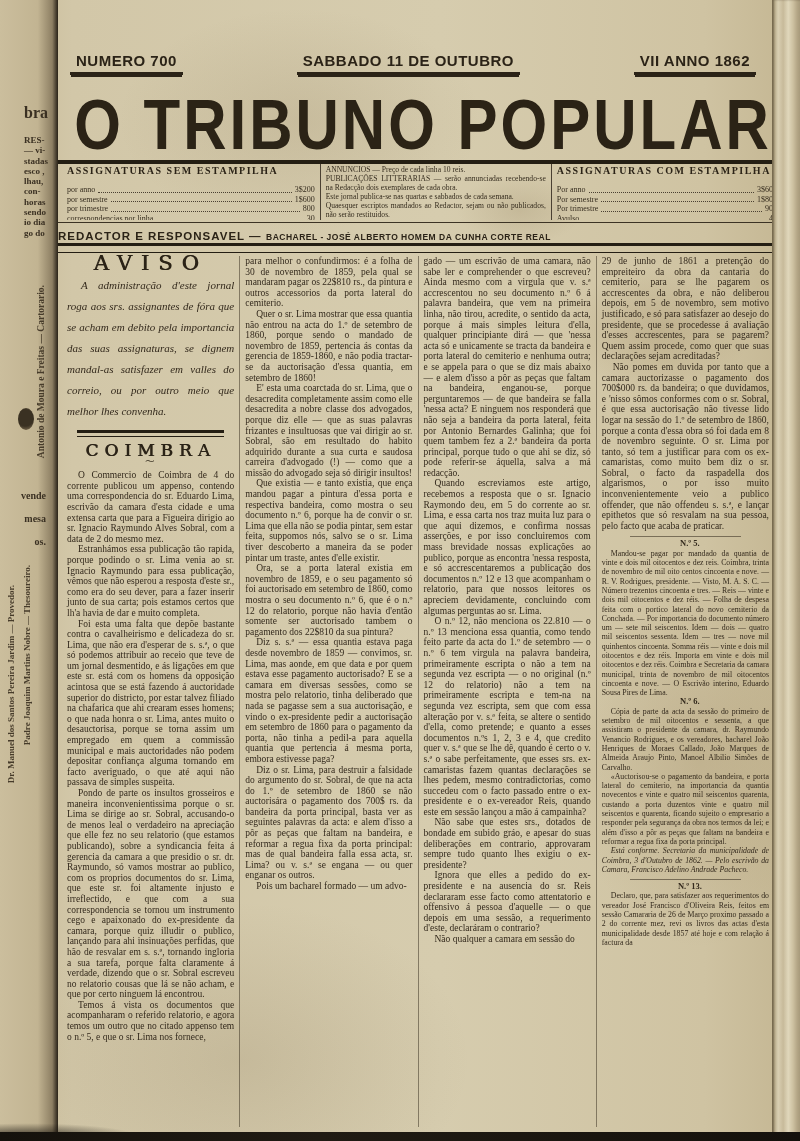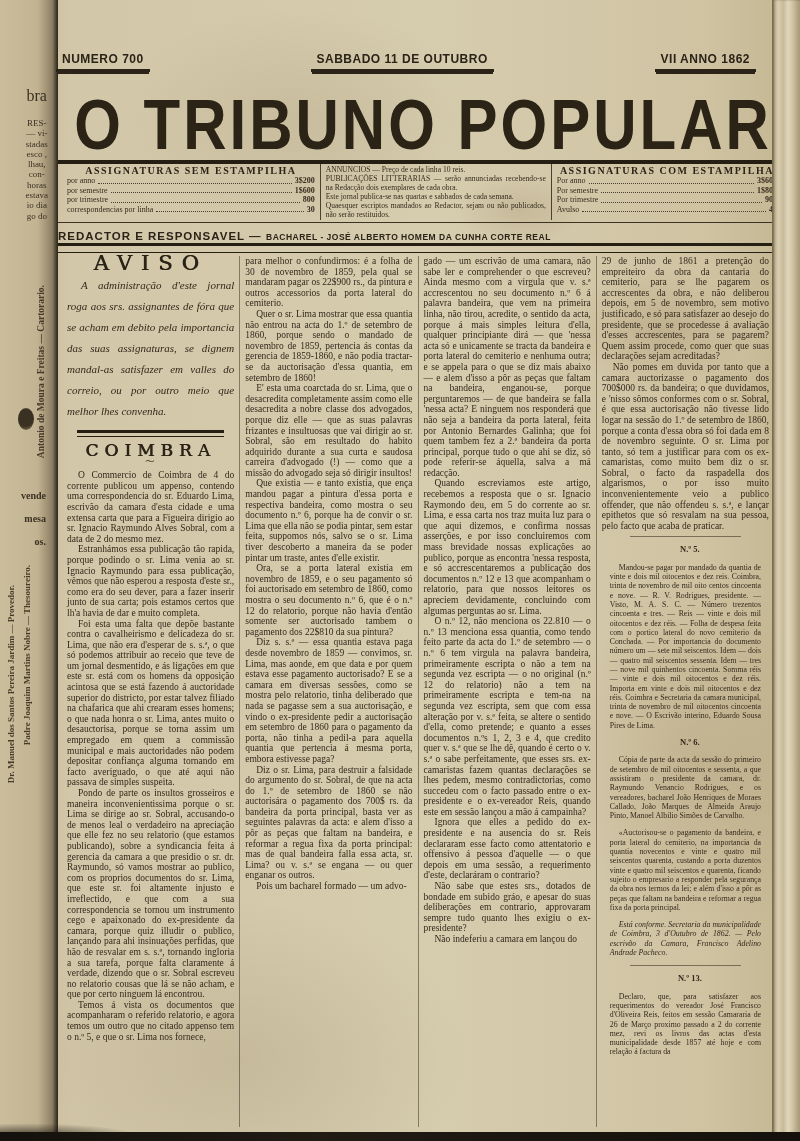--- a/index.html
+++ b/index.html
@@ -12,22 +12,22 @@
       radial-gradient(ellipse 260px 160px at 300px 120px, rgba(120,100,66,.14), transparent 70%),
       radial-gradient(ellipse 320px 220px at 240px 1060px, rgba(120,102,70,.16), transparent 72%),
       radial-gradient(ellipse 90px 50px at 520px 210px, rgba(130,110,74,.18), transparent 70%),
       linear-gradient(90deg,#c6b995 0,#d2c7a8 9%,#d6ccae 55%,#cfc3a2 88%,#c3b591 100%);
   }
   
   .left-strip{
     position:absolute; left:0; top:0; width:58px; height:1141px;
     background:linear-gradient(90deg,#cbbe9d 0,#c2b492 65%,#8d7f63 90%,#463d2e 97%,#2b2418 100%);
   }
-  .frag-stack{position:absolute; top:85px; right:10px; text-align:center;
-    font-family:"Liberation Serif",serif; font-weight:normal; font-size:9px; line-height:10.3px; color:#3a3022;}
+  .frag-stack{position:absolute; top:102px; right:10px; text-align:left;
+    font-family:"Liberation Serif",serif; font-weight:bold; font-size:9px; line-height:10.3px; color:#3a3022;}
   .frag-big{font-size:16px; line-height:22px;}
   .frag-gap{height:11px;}
   .margin-orn{position:absolute; left:18px; top:408px; width:16px; height:22px; border-radius:50%;
     background:radial-gradient(circle at 45% 45%, #3a3122 55%, #6b5d44 80%, transparent 100%);}
   .frag-stack2{position:absolute; top:440px; right:12px; text-align:right;
     font-weight:bold; font-size:10px; line-height:23px; color:#3a3022;margin-top:44px;}
   .rot{position:absolute; writing-mode:vertical-rl; transform:rotate(180deg);
     font-family:"Liberation Serif",serif; font-weight:bold; color:#463b2a; white-space:nowrap;}
   .rot1{left:36px; top:285px; font-size:9.5px;}
   .rot2{left:22px; top:565px; font-size:9px;}
@@ -36,43 +36,43 @@
   .right-edge{
     position:absolute; right:0; top:0; width:28px; height:1141px;
     background:linear-gradient(90deg,#a2946f 0,#d9cfb2 22%,#c7ba9a 40%,#e0d7bb 58%,#cdc1a1 75%,#b4a686 90%,#a79a7b 100%);
     box-shadow:inset 2px 0 2px rgba(60,48,30,.45);
   }
   .bottom-edge{position:absolute; left:0; bottom:0; width:800px; height:9px;
     background:linear-gradient(90deg,#14110c 0,#201b13 40%,#14110c 100%);}
   .bottom-smudge{position:absolute; left:0; bottom:4px; width:140px; height:14px;
     background:radial-gradient(ellipse at 20% 100%, rgba(20,16,10,.8), transparent 70%);}
   
-  .top-row{position:absolute; left:56px; right:44px; top:52px; display:flex;
+  .top-row{position:absolute; left:70px; right:44px; top:52px; display:flex;
     justify-content:space-between; align-items:flex-start;
-    font-family:"Liberation Sans",sans-serif; font-weight:bold; font-size:12px; color:#2b2317;}
+    font-family:"Liberation Sans",sans-serif; font-weight:bold; font-size:15px; color:#2b2317;}
   .top-label{padding:0 6px 3px 6px; border-bottom:3px solid #2b2317; box-shadow:0 3px 0 -1px #2b2317; letter-spacing:.5px;}
   
   .masthead{position:absolute; left:58px; right:12px; top:84px; text-align:center;
     font-family:"Liberation Sans",sans-serif; font-weight:bold; font-size:60px; letter-spacing:3px;
     color:#2b2316; transform:scaleY(1.18); transform-origin:top center; white-space:nowrap;}
   .rule-thick{position:absolute; left:58px; right:12px; height:4px; background:#241e13;}
   .r1{top:160px;}
   .rule-thin{position:absolute; left:58px; right:12px; height:1px; background:#3c3324;}
   .r2{top:222px;}
   .dbl{position:absolute; left:58px; right:12px; top:243px; height:6px;
     border-top:3px solid #241e13; border-bottom:1px solid #241e13;}
   
   .info-row{position:absolute; left:62px; right:18px; top:164px; height:56px; display:flex;}
   .info-sec{padding:1px 5px; overflow:hidden;}
   .info-sec + .info-sec{border-left:1px solid #4a4032;}
   .sec-a{width:36%;} .sec-b{width:32%;} .sec-c{width:32%;}
-  .info-title{font-weight:bold; font-size:10px; letter-spacing:1.5px; text-align:center; margin-bottom:0; color:#2b2317;}
+  .info-title{font-weight:bold; font-size:10px; letter-spacing:1.5px; margin-bottom:9px; color:#2b2317;}
   .rate-row{display:flex; align-items:flex-end; font-size:8px; line-height:9.5px; color:#352c1e;}
   .rate-dots{flex:1; border-bottom:1px dotted #4a4032; margin:0 3px 2px 3px; height:6px;}
-  .rate-val{font-weight:bold;text-align:center;}
+  .rate-val{font-weight:normal;text-align:center;}
   .ann{font-size:7.6px; line-height:9px; text-align:justify; color:#352c1e;}
   .ann div{margin:0;}
   
   .editor{position:absolute; left:58px; right:12px; top:226px; white-space:nowrap;
     font-family:"Liberation Sans",sans-serif; font-weight:bold; color:#2b2317;}
   .editor .main{font-size:11.5px; letter-spacing:1px;}
   .editor .name{font-size:8.5px; letter-spacing:.5px;}
   
   .body-cols{position:absolute; left:62px; right:26px; top:256px; bottom:14px; display:flex;}
   .col{width:25%; padding:0 5px; text-align:justify; font-size:9.5px; line-height:10.6px; color:#33291c;}
@@ -81,40 +81,40 @@
   .ornate{font-family:"DejaVu Serif",serif; font-weight:normal; text-align:center; text-indent:0;
     color:#2b2317; text-shadow:.7px 0 0 #2b2317;}
   .ornate-lg{font-size:21px; letter-spacing:9px; margin:2px 0 6px 0;}
   .ornate-md{font-size:17px; letter-spacing:6px; margin:8px 0 2px 0;}
   .aviso-text{font-style:italic; font-size:11px; line-height:21px; text-indent:14px; margin:2px 0 8px 0;}
   .sec-divider{border-top:3px solid #241e13; border-bottom:1px solid #241e13; height:3px; margin:4px 10px;}
   .sub-orn{text-align:center; font-size:10px; line-height:8px; letter-spacing:2px; color:#2b2317; margin-bottom:5px;}
   .doc{font-size:7.8px; line-height:9.3px;}
   .doc-head{text-align:center; font-weight:bold; font-size:8.5px; margin:4px 0 1px 0; text-indent:0;}
   .doc-rule{border-top:1px solid rgba(64,54,38,.6); margin:5px 28px 2px 28px;}
-  .doc p{margin:8px; text-indent:9px;}
+  .doc p{margin:0; text-indent:9px;}
   .italic-name{font-style:italic;}
 </style>
 </head>
 <body>
 
 <div class="page">
 
   <div class="left-strip">
     <div class="frag-stack">
       <div class="frag-big">bra</div>
       <div class="frag-gap"></div>
       <div>RES-</div>
       <div>— vi-</div>
       <div>stadas</div>
       <div>esco ,</div>
       <div>lhau,</div>
       <div>con-</div>
       <div>horas</div>
-      <div>estava</div>
+      <div>sendo</div>
       <div>io dia</div>
       <div>go do</div>
     </div>
     <div class="margin-orn"></div>
     <div class="frag-stack2">
       <div>vende</div>
       <div>mesa</div>
       <div>os.</div>
     </div>
   </div>
@@ -202,37 +202,37 @@
       <div class="ornate ornate-md">COIMBRA</div>
       <div class="sub-orn">⁓</div>
       <p class="bp">O Commercio de Coimbra de 4 do corrente publicou um appenso, contendo uma correspondencia do sr. Eduardo Lima, escrivão da camara d'esta cidade e uma extensa carta que para a Figueira dirigio ao sr. Ignacio Raymundo Alves Sobral, com a data de 2 do mesmo mez.</p>
       <p class="bp">Estranhámos essa publicação tão rapida, porque podindo o sr. Lima venia ao sr. Ignacio Raymundo para essa publicação, vêmos que não esperou a resposta d'este sr., como era do seu dever, para a fazer inserir junto de sua carta; pois estamos certos que lh'a havia de dar e muito completa.</p>
       <p class="bp">Foi esta uma falta que depõe bastante contra o cavalheirismo e delicadeza do sr. Lima, que não era d'esperar de s. s.ª, o que só podemos attribuir ao receio que teve de um jornal desmentido, e ás ligações em que este sr. está com os homens da opposição acintosa que se está fazendo á auctoridade superior do districto, por estar talvez filiado na chafarica que ahi crearam esses homens; o que nada honra o sr. Lima, antes muito o desauctorisa, porque se torna assim um empregado em quem a commissão municipal e mais auctoridades não podem depositar confiança alguma tornando em facto averiguado, o que até aqui não passava de simples suspeita.</p>
       <p class="bp">Pondo de parte os insultos grosseiros e maneira inconvenientissima porque o sr. Lima se dirige ao sr. Sobral, accusando-o de menos leal o verdadeiro na apreciação que elle fez no seu relatorio (que estamos publicando), sobre a syndicancia feita á gerencia da camara a que presidio o sr. dr. Raymundo, só vamos mostrar ao publico, com os proprios documentos do sr. Lima, que este sr. foi altamente injusto e irreflectido, e que com a sua correspondencia se tornou um instrumento cego e apaixonado do ex-presidente da camara, porque quiz illudir o publico, lançando para ahi insinuações perfidas, que hão de resvalar em s. s.ª, tornando ingloria a sua tarefa, porque falta claramente á verdade, dizendo que o sr. Sobral escreveu no relatorio cousas que lá se não acham, e que por certo ninguem lá encontrou.</p>
       <p class="bp">Temos á vista os documentos que acompanharam o referido relatorio, e agora temos um outro que no citado appenso tem o n.º 5, e que o sr. Lima nos fornece,</p>
     </div>
 
     <div class="col">
-      <p class="bp" style="text-indent:0">para melhor o confundirmos: é a folha de 30 de novembro de 1859, pela qual se mandaram pagar os 22$900 rs., da pintura e outros accessorios da porta lateral do cemiterio.</p>
+      <p class="bp" style="text-indent:0">para melhor o confundirmos: é a folha de 30 de novembro de 1859, pela qual se mandaram pagar os 22$810 rs., da pintura e outros accessorios da porta lateral do cemiterio.</p>
       <p class="bp">Quer o sr. Lima mostrar que essa quantia não entrou na acta do 1.º de setembro de 1860, porque sendo o mandado de novembro de 1859, pertencia ás contas da gerencia de 1859-1860, e não podia tractar-se da auctorisação d'essa quantia, em setembro de 1860!</p>
       <p class="bp">E' esta uma coarctada do sr. Lima, que o desacredita completamente assim como elle desacredita a nobre classe dos advogados, porque diz elle — que as suas palavras frizantes e insultuosas que vai dirigir ao sr. Sobral, são em resultado do habito adquirido durante a sua curta e saudosa carreira d'advogado (!) — como que a missão do advogado seja só dirigir insultos!</p>
       <p class="bp">Que existia — e tanto existia, que ença mandou pagar a pintura d'essa porta e respectiva bandeira, como mostra o seu documento n.º 6, porque ha de convir o sr. Lima que ella não se podia pintar, sem estar feita, suppomos nós, salvo se o sr. Lima tiver descoberto a maneira da se poder pintar um traste, antes d'elle existir.</p>
       <p class="bp">Ora, se a porta lateral existia em novembro de 1859, e o seu pagamento só foi auctorisado em setembro de 1860, como mostra o seu documento n.º 6, que é o n.º 12 do relatorio, porque não havia d'então somente ser auctorisado tambem o pagamento dos 22$810 da sua pintura?</p>
       <p class="bp">Diz s. s.ª — essa quantia estava paga desde novembro de 1859 — convimos, sr. Lima, mas aonde, em que data e por quem estava esse pagamento auctorisado? E se a camara em diversas sessões, como se mostra pelo relatorio, tinha deliberado que nada se pagasse sem a sua auctorisação, e vindo o ex-presidente pedir a auctorisação em setembro de 1860 para o pagamento da porta, não tinha a pedil-a para aquella quantia que pertencia á mesma porta, embora estivesse paga?</p>
       <p class="bp">Diz o sr. Lima, para destruir a falsidade do argumento do sr. Sobral, de que na acta do 1.º de setembro de 1860 se não auctorisára o pagamento dos 700$ rs. da bandeira da porta principal, basta ver as seguintes palavras da acta: e alem d'isso a pôr as peças que faltam na bandeira, e reformar a regua fixa da porta principal: mas de qual bandeira falla essa acta, sr. Lima? ou v. s.ª se engana — ou quer enganar os outros.</p>
       <p class="bp">Pois um bacharel formado — um advo-</p>
     </div>
 
     <div class="col">
       <p class="bp" style="text-indent:0">gado — um escrivão de uma camara, não sabe ler e comprehender o que escreveu? Ainda mesmo com a virgula que v. s.ª accrescentou no seu documento n.º 6 á palavra bandeira, que vem na primeira linha, não tirou, acredite, o sentido da acta, porque á mais simples leitura d'ella, qualquer principiante dirá — que 'nessa acta só e unicamente se tracta da bandeira e porta lateral do cemiterio e nenhuma outra; e se appela para o que se diz mais abaixo — e alem d'isso a pôr as peças que faltam na bandeira, enganou-se, porque perguntaremos — de que bandeira se falla 'nessa acta? E ninguem nos responderá que não seja a bandeira da porta lateral, feita por Antonio Bernardes Galinha; que foi quem tambem fez a 2.ª bandeira da porta principal, porque tudo o que ahi se diz, só pode referir-se áquella, salva a má redacção.</p>
       <p class="bp">Quando escreviamos este artigo, recebemos a resposta que o sr. Ignacio Raymondo deu, em 5 do corrente ao sr. Lima, e essa carta nos traz muita luz para o que aqui dizemos, e confirma nossas asserções, e por isso concluiremos com mass brevidade nossas explicações ao publico, porque as encontra 'nessa resposta, e só accrescentaremos a publicação dos documentos n.º 12 e 13 que acompanham o relatorio, para que nossos leitores os apreciem devidamente, concluindo com algumas perguntas ao sr. Lima.</p>
       <p class="bp">O n.º 12, não menciona os 22.810 — o n.º 13 menciona essa quantia, como tendo feito parte da acta do 1.º de setembro — o n.º 6 tem virgula na palavra bandeira, primeiramente escripta o não a tem na segunda vez escripta — o no original (n.º 12 do relatorio) não a tem na primeiramente escripta e tem-na na segunda vez escripta, sem que com essa alteração por v. s.ª feita, se altere o sentido d'ella, como pretende; e quanto a esses documentos n.ºs 1, 2, 3 e 4, que credito quer v. s.ª que se lhe dê, quando é certo o v. s.ª o sabe perfeitamente, que esses srs. ex-camaristas fazem quantas declarações se lhes pedem, mesmo contradictorias, como succedeu com o facto passado entre o ex-presidente e o ex-vereador Reis, quando este em sessão lançou a mão á campainha?</p>
+      <p class="bp">Não sabe que estes srs., dotados de bondade em subido gráo, e apesar do suas deliberações em contrario, approvaram sempre tudo quanto lhes exigiu o ex-presidente?</p>
       <p class="bp">Ignora que elles a pedido do ex-presidente e na ausencia do sr. Reis declararam esse facto como attentatorio e offensivo á pessoa d'aquelle — o que depois em uma sessão, a requerimento d'este, declaráram o contrario?</p>
-      <p class="bp">Não sabe que estes srs., dotados de bondade em subido gráo, e apesar do suas deliberações em contrario, approvaram sempre tudo quanto lhes exigiu o ex-presidente?</p>
-      <p class="bp">Não indeferiu a camara em lançou do</p>
+      <p class="bp">Não qualquer a camara em sessão do</p>
     </div>
 
     <div class="col">
       <p class="bp" style="text-indent:0">29 de junho de 1861 a pretenção do empreiteiro da obra da cantaria do cemiterio, para se lhe pagarem os accrescentes da obra, e não deliberou depois, em 5 de novembro, sem motivo justificado, e só para satisfazer ao desejo do presidente, que se procedesse á avaliação d'esses accrescentes, para se pagarem? Quem assim procede, como quer que suas declarações sejam acreditadas?</p>
       <p class="bp">Não pomes em duvida por tanto que a camara auctorizasse o pagamento dos 700$000 rs. da bandeira; o que duvidamos, e 'nisso sômos conformes com o sr. Sobral, é que essa auctorisação não tivesse lido logar na sessão do 1.º de setembro de 1860, porque a conta d'essa obra só foi dada em 8 de novembro seguinte. O sr. Lima por tanto, só tem a justificar para com os ex-camaristas, como muito bem diz o sr. Sobral, o facto da raspadella dos algarismos, o por isso muito inconvenientemente veio a publico offender, que não offendeu s. s.ª, e lançar epithetos que só resvalam na sua pessoa, pelo facto que acaba de praticar.</p>
 
       <div class="doc">
         <div class="doc-rule"></div>
         <p class="doc-head">N.º 5.</p>
         <p>Mandou-se pagar por mandado da quantia de vinte e dois mil oitocentos e dez reis. Coimbra, trinta de novembro de mil oito centos cincoenta e nove. — R. V. Rodrigues, presidente. — Visto, M. A. S. C. — Número trezentos cincoenta e tres. — Reis — vinte e dois mil oitocentos e dez réis. — Folha de despesa feita com o portico lateral do novo cemiterio da Conchada. — Por importancia do documento número um — sete mil seiscentos. Idem — dois — quatro mil seiscentos sessenta. Idem — tres — nove mil quinhentos cincoenta. Somma réis — vinte e dois mil oitocentos e dez réis. Importa em vinte e dois mil oitocentos e dez réis. Coimbra e Secretaria da camara municipal, trinta de novembro de mil oitocentos cincoenta e nove. — O Escrivão interino, Eduardo Sousa Pires de Lima.</p>

